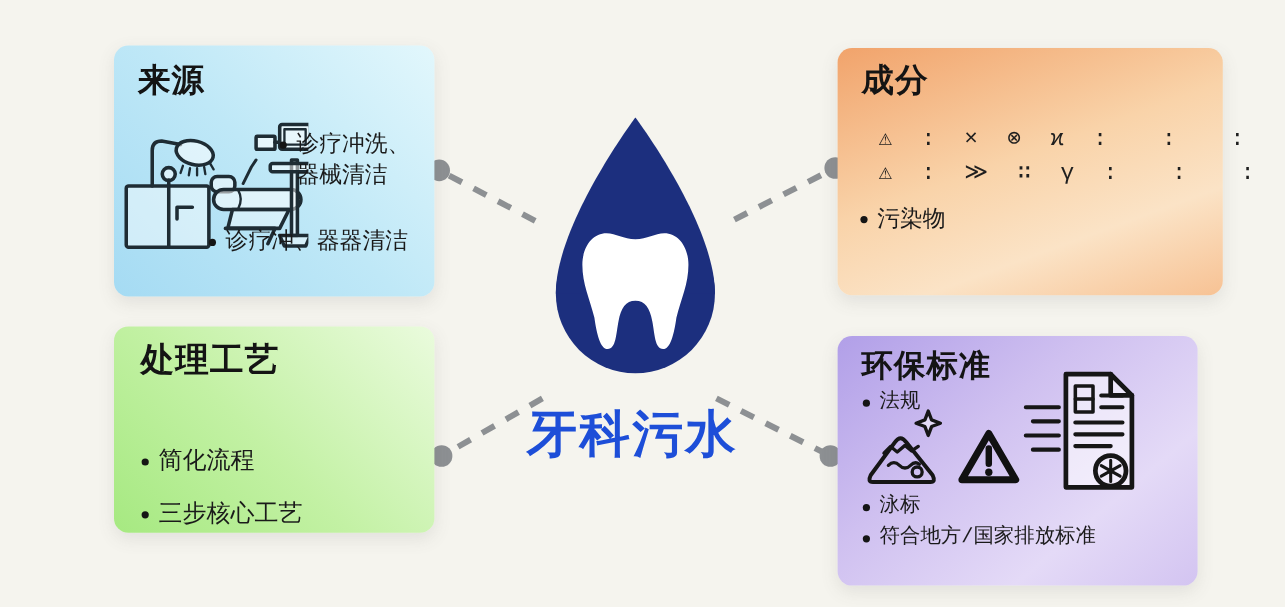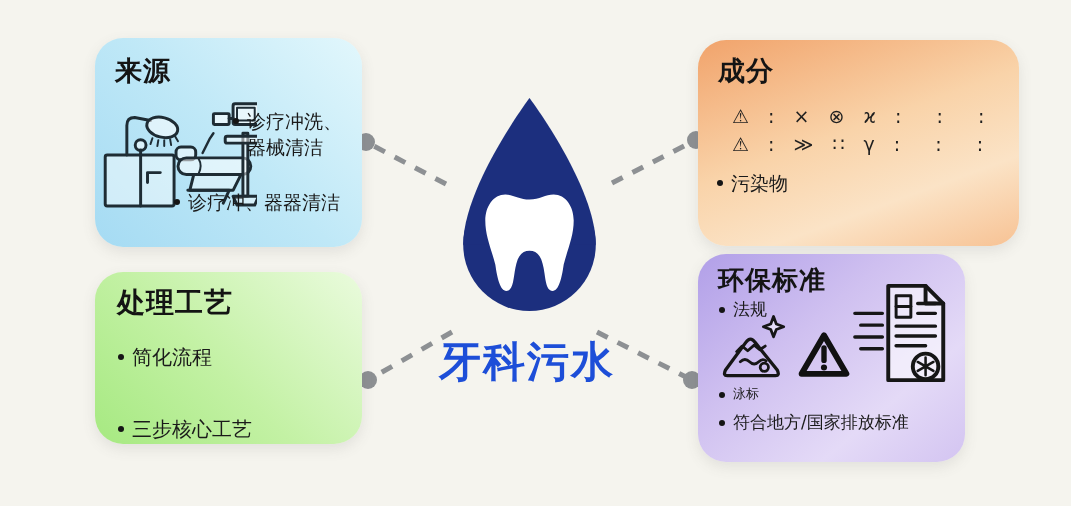--- a/index.html
+++ b/index.html
@@ -6,42 +6,43 @@
   body{
     width:1071px;height:506px;
     background:#f5f4ee;
     font-family:"DejaVu Sans",sans-serif;
     position:relative;overflow:hidden;
   }
   .stage{position:absolute;inset:0;width:1071px;height:506px;}
 
   
   .card{
-    position:absolute;border-radius:28px;
+    position:absolute;border-radius:12px;
     box-shadow:0 5px 14px rgba(90,90,90,.12);
+    font-family:Liberation Mono, monospace;
   }
   .card h2{
     margin:0;position:absolute;
     font-weight:700;color:#141414;letter-spacing:1px;
     font-size:27px;line-height:1.1;
   }
   .card-source{
     left:95px;top:38px;width:267px;height:209px;
     background:linear-gradient(225deg,#e2f7fc 0%,#bfe8f7 50%,#a5dbf3 100%);
   }
   .card-composition{
     left:698px;top:40px;width:321px;height:206px;
     background:linear-gradient(160deg,#f1a36b 0%,#f9d3a9 45%,#fbe3c6 72%,#f7c294 100%);
   }
   .card-treatment{
     left:95px;top:272px;width:267px;height:172px;
     background:linear-gradient(225deg,#eafbdd 0%,#c3f1a4 55%,#a6e981 100%);
   }
   .card-standards{
-    left:698px;top:254px;width:267px;height:208px;
+    left:698px;top:280px;width:300px;height:208px;
     background:linear-gradient(140deg,#b19fe8 0%,#cfc0f0 38%,#e4daf7 72%,#d3c4f1 100%);
   }
 
   
   .bullet{
     position:absolute;margin:0;color:#1a1a1a;
     padding-left:15px;line-height:1.38;
   }
   .bullet::before{
     content:"";position:absolute;left:1px;top:.52em;
@@ -56,26 +57,26 @@
   
   .sym-rows{
     position:absolute;left:34px;top:62px;margin:0;
     font-size:19px;line-height:28px;color:#1f1f1f;
     letter-spacing:3px;word-spacing:7px;white-space:pre;
   }
   .cmp-b1{left:18px;top:130px;font-size:19px;}
   .cmp-b2{left:18px;top:156px;font-size:19px;}
 
   
-  .trt-b1{left:22px;top:72px;font-size:20px;}
+  .trt-b1{left:22px;top:100px;font-size:20px;}
   .trt-b2{left:22px;top:144px;font-size:20px;}
 
   
   .std-b1{left:20px;top:44px;font-size:17px;}
-  .std-b2{left:20px;top:131px;font-size:13px;}
+  .std-b2{left:20px;top:131px;font-size:17px;}
   .std-b3{left:20px;top:157px;font-size:17px;width:235px;}
   .std-mountain{position:absolute;left:22px;top:58px;}
   .std-triangle{position:absolute;left:100px;top:74px;}
   .std-doc{position:absolute;left:154px;top:24px;}
 
   
   .drop-wrap{position:absolute;left:449px;top:96px;}
   .center-label{
     position:absolute;left:407px;top:334px;width:240px;margin:0;
     text-align:center;font-size:42px;font-weight:700;

